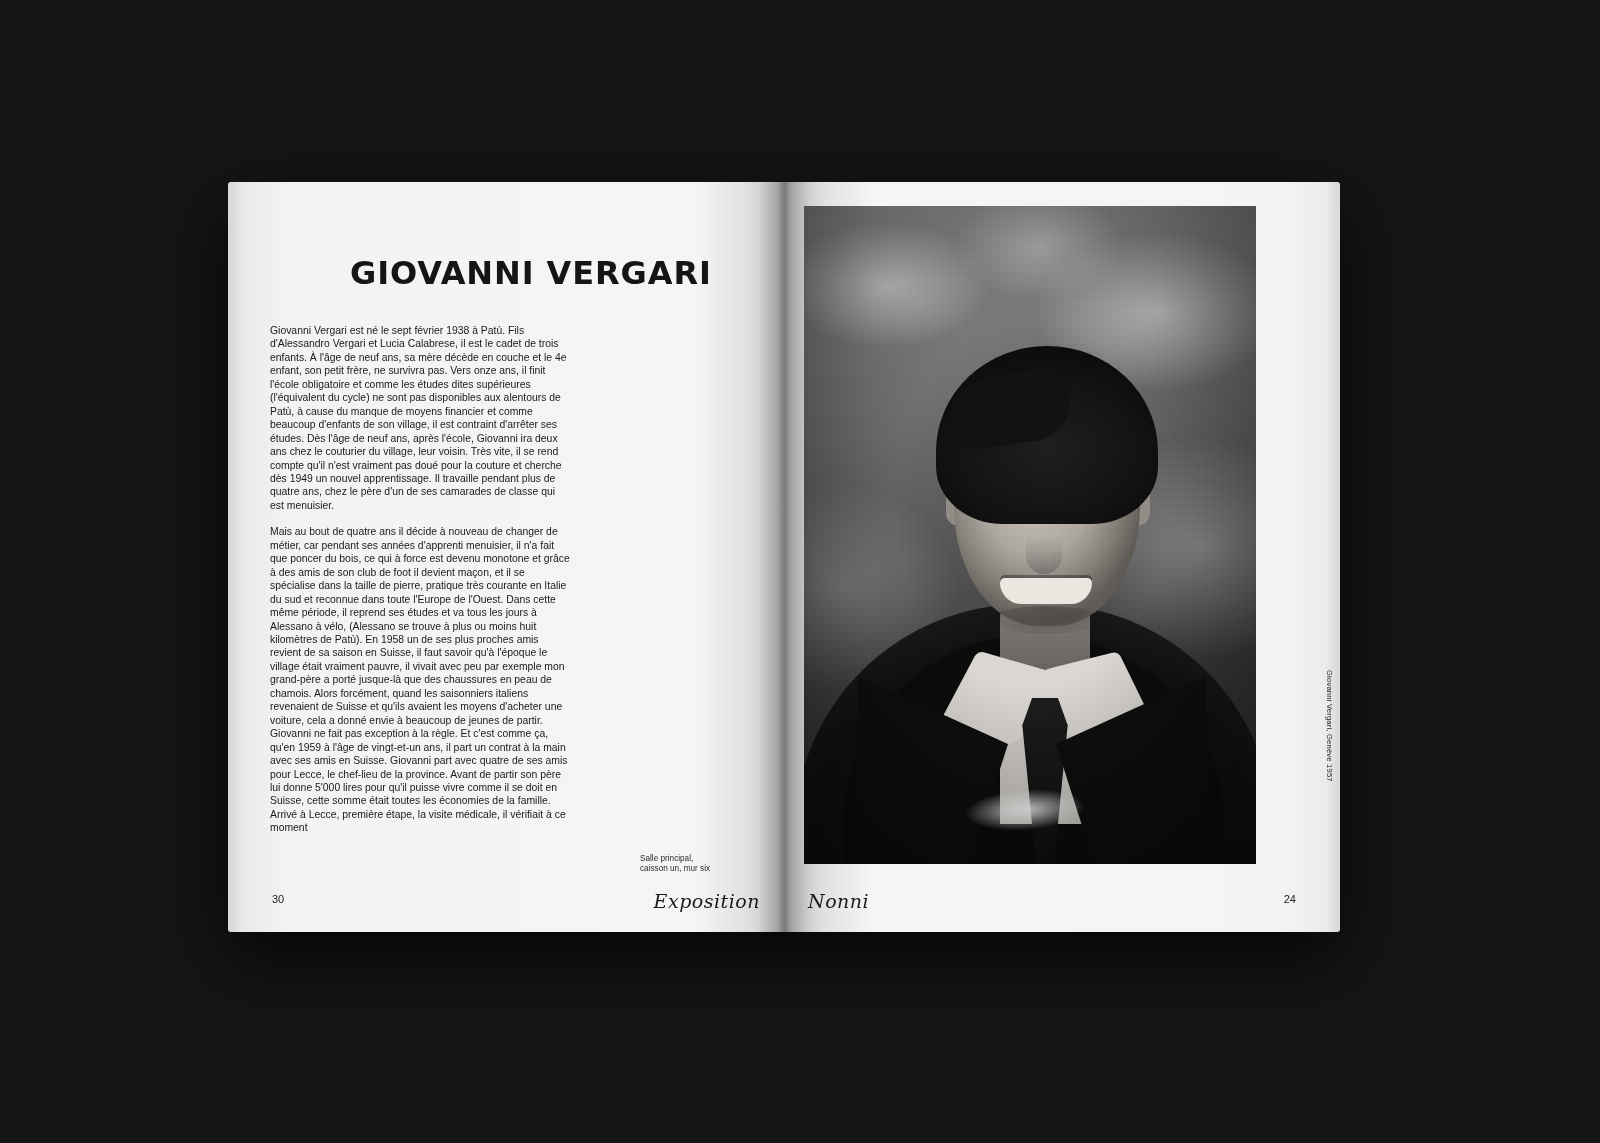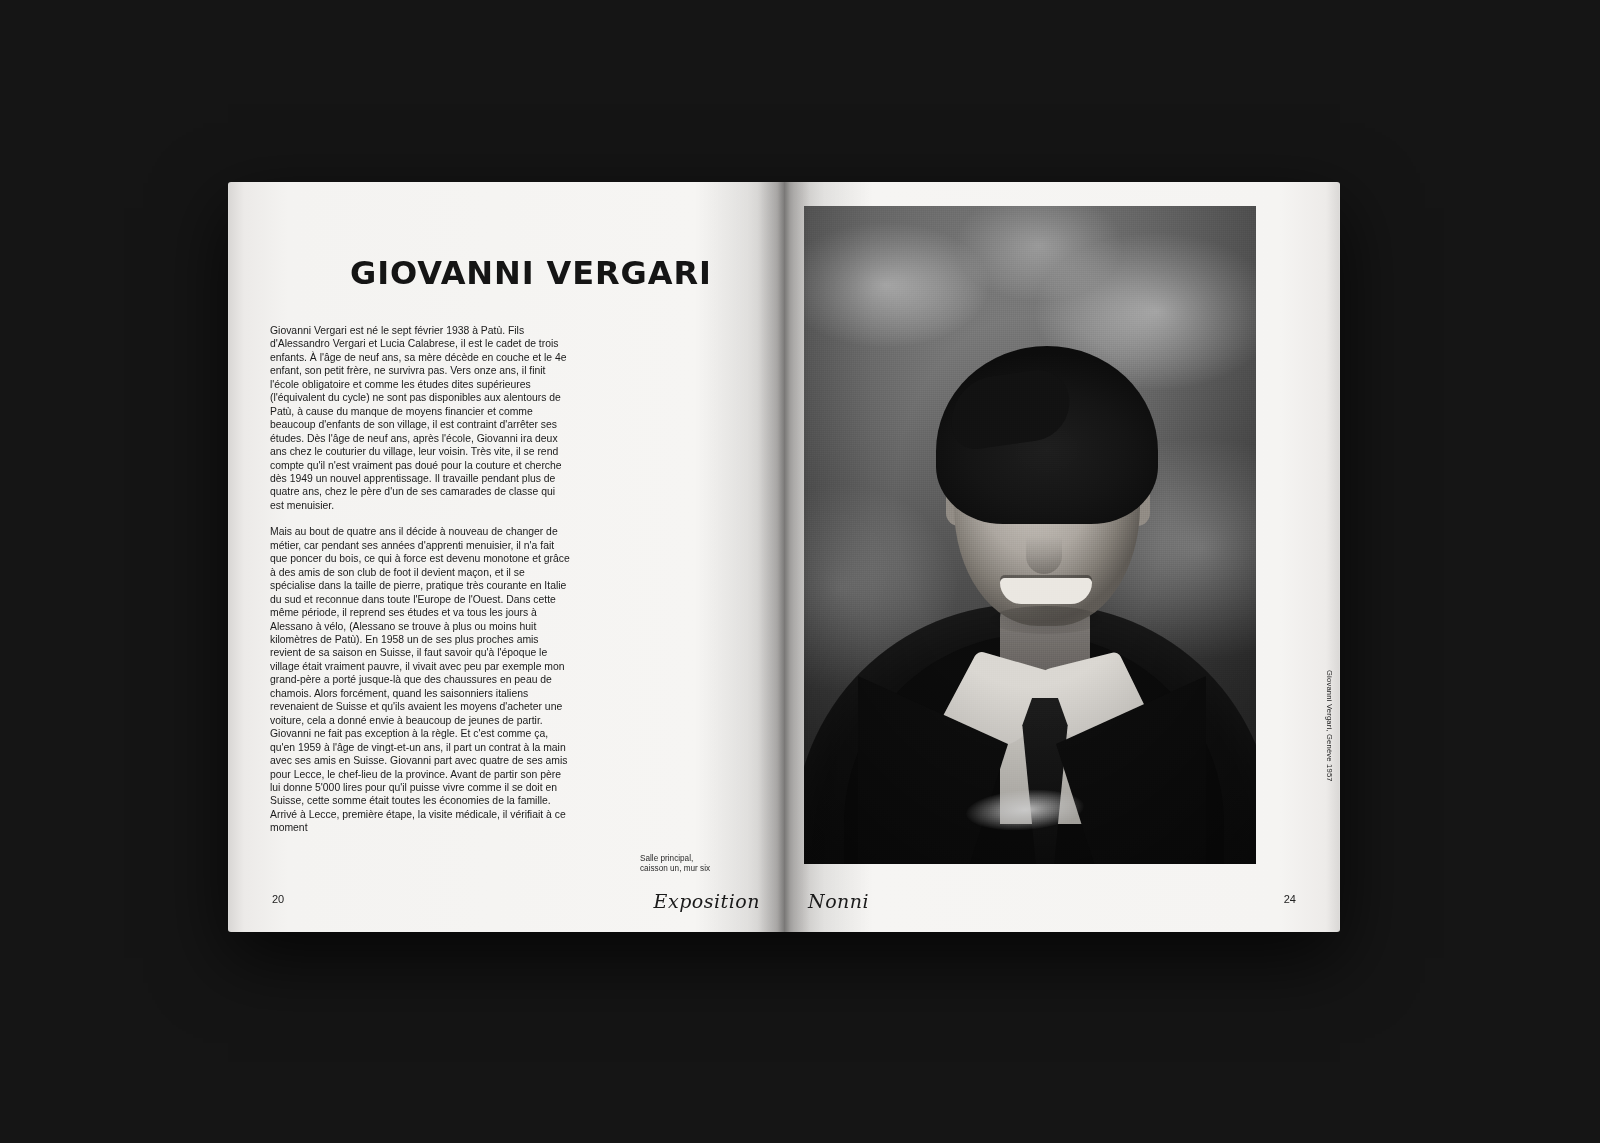--- a/index.html
+++ b/index.html
@@ -364,21 +364,21 @@
       <div class="headline">GIOVANNI VERGARI</div>
 
       <div class="body-col">
         <p>Giovanni Vergari est né le sept février 1938 à Patù. Fils d'Alessandro Vergari et Lucia Calabrese, il est le cadet de trois enfants. À l'âge de neuf ans, sa mère décède en couche et le 4e enfant, son petit frère, ne survivra pas. Vers onze ans, il finit l'école obligatoire et comme les études dites supérieures (l'équivalent du cycle) ne sont pas disponibles aux alentours de Patù, à cause du manque de moyens financier et comme beaucoup d'enfants de son village, il est contraint d'arrêter ses études. Dès l'âge de neuf ans, après l'école, Giovanni ira deux ans chez le couturier du village, leur voisin. Très vite, il se rend compte qu'il n'est vraiment pas doué pour la couture et cherche dès 1949 un nouvel apprentissage. Il travaille pendant plus de quatre ans, chez le père d'un de ses camarades de classe qui est menuisier.</p>
         <p>Mais au bout de quatre ans il décide à nouveau de changer de métier, car pendant ses années d'apprenti menuisier, il n'a fait que poncer du bois, ce qui à force est devenu monotone et grâce à des amis de son club de foot il devient maçon, et il se spécialise dans la taille de pierre, pratique très courante en Italie du sud et reconnue dans toute l'Europe de l'Ouest. Dans cette même période, il reprend ses études et va tous les jours à Alessano à vélo, (Alessano se trouve à plus ou moins huit kilomètres de Patù). En 1958 un de ses plus proches amis revient de sa saison en Suisse, il faut savoir qu'à l'époque le village était vraiment pauvre, il vivait avec peu par exemple mon grand-père a porté jusque-là que des chaussures en peau de chamois. Alors forcément, quand les saisonniers italiens revenaient de Suisse et qu'ils avaient les moyens d'acheter une voiture, cela a donné envie à beaucoup de jeunes de partir. Giovanni ne fait pas exception à la règle. Et c'est comme ça, qu'en 1959 à l'âge de vingt-et-un ans, il part un contrat à la main avec ses amis en Suisse. Giovanni part avec quatre de ses amis pour Lecce, le chef-lieu de la province. Avant de partir son père lui donne 5'000 lires pour qu'il puisse vivre comme il se doit en Suisse, cette somme était toutes les économies de la famille. Arrivé à Lecce, première étape, la visite médicale, il vérifiait à ce moment</p>
       </div>
 
       <div class="caption-left" style="white-space: pre-line;">Salle principal,
 caisson un, mur six</div>
 
-      <div class="folio l">20</div>
+      <div class="folio l">30</div>
 
       <div class="script exposition">Exposition</div>
 
       <div class="curve-l"></div>
     </div>
 
     <div class="page right">
       <div class="edge-right"></div>
 
       <div class="photo-frame">

